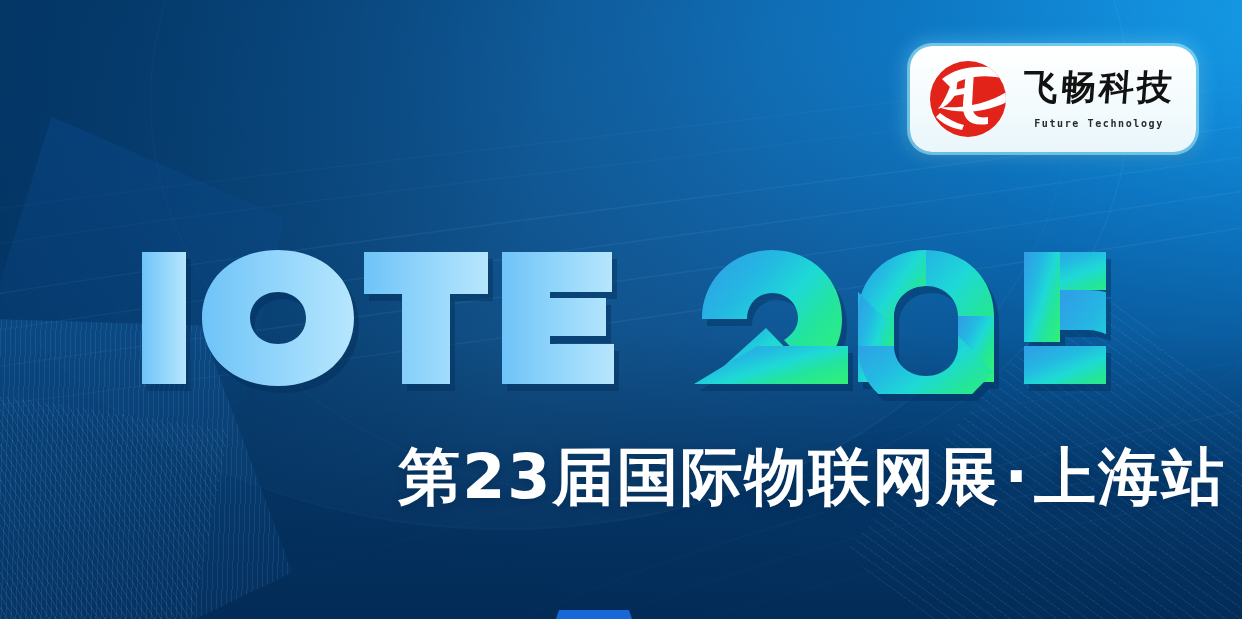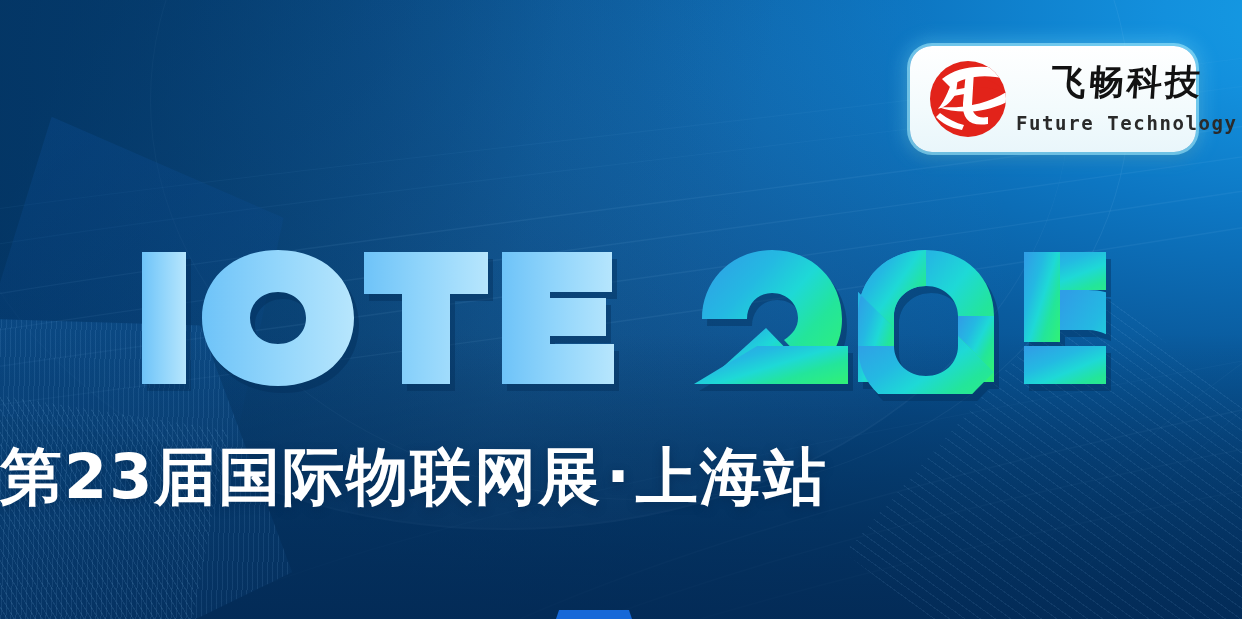--- a/index.html
+++ b/index.html
@@ -105,36 +105,36 @@
     margin-left:2px;
   }
   .logo-cn{
     font-family:"DejaVu Sans","Liberation Sans",sans-serif;
     font-size:35px;font-weight:700;color:#121212;
     letter-spacing:3px;line-height:1.06;white-space:nowrap;
     transform:skewX(-4deg);
   }
   .logo-en{
     font-family:"DejaVu Sans Mono","Liberation Mono",monospace;
-    font-size:19px;font-weight:600;color:#2a2a2a;
+    font-size:10px;font-weight:600;color:#2a2a2a;
     letter-spacing:1.6px;margin-top:11px;white-space:nowrap;
   }
 
   
   .headline{
     position:absolute;left:0;right:0;top:238px;
     height:160px;
     display:flex;align-items:center;justify-content:center;
   }
   .headline svg{display:block;filter:drop-shadow(5px 7px 0 rgba(3,45,88,.42));}
 
   
   .subtitle{
     position:absolute;left:0;right:16px;top:446px;
-    text-align:left;
+    text-align:right;
     font-family:"DejaVu Sans","Liberation Sans",sans-serif;
     font-size:62px;font-weight:700;color:#ffffff;
     letter-spacing:2px;line-height:1;
     text-shadow:0 3px 10px rgba(2,35,70,.45);
     white-space:nowrap;
   }
   .subtitle .dot{padding:0 4px;}
 
   
   .bottom-tab{

